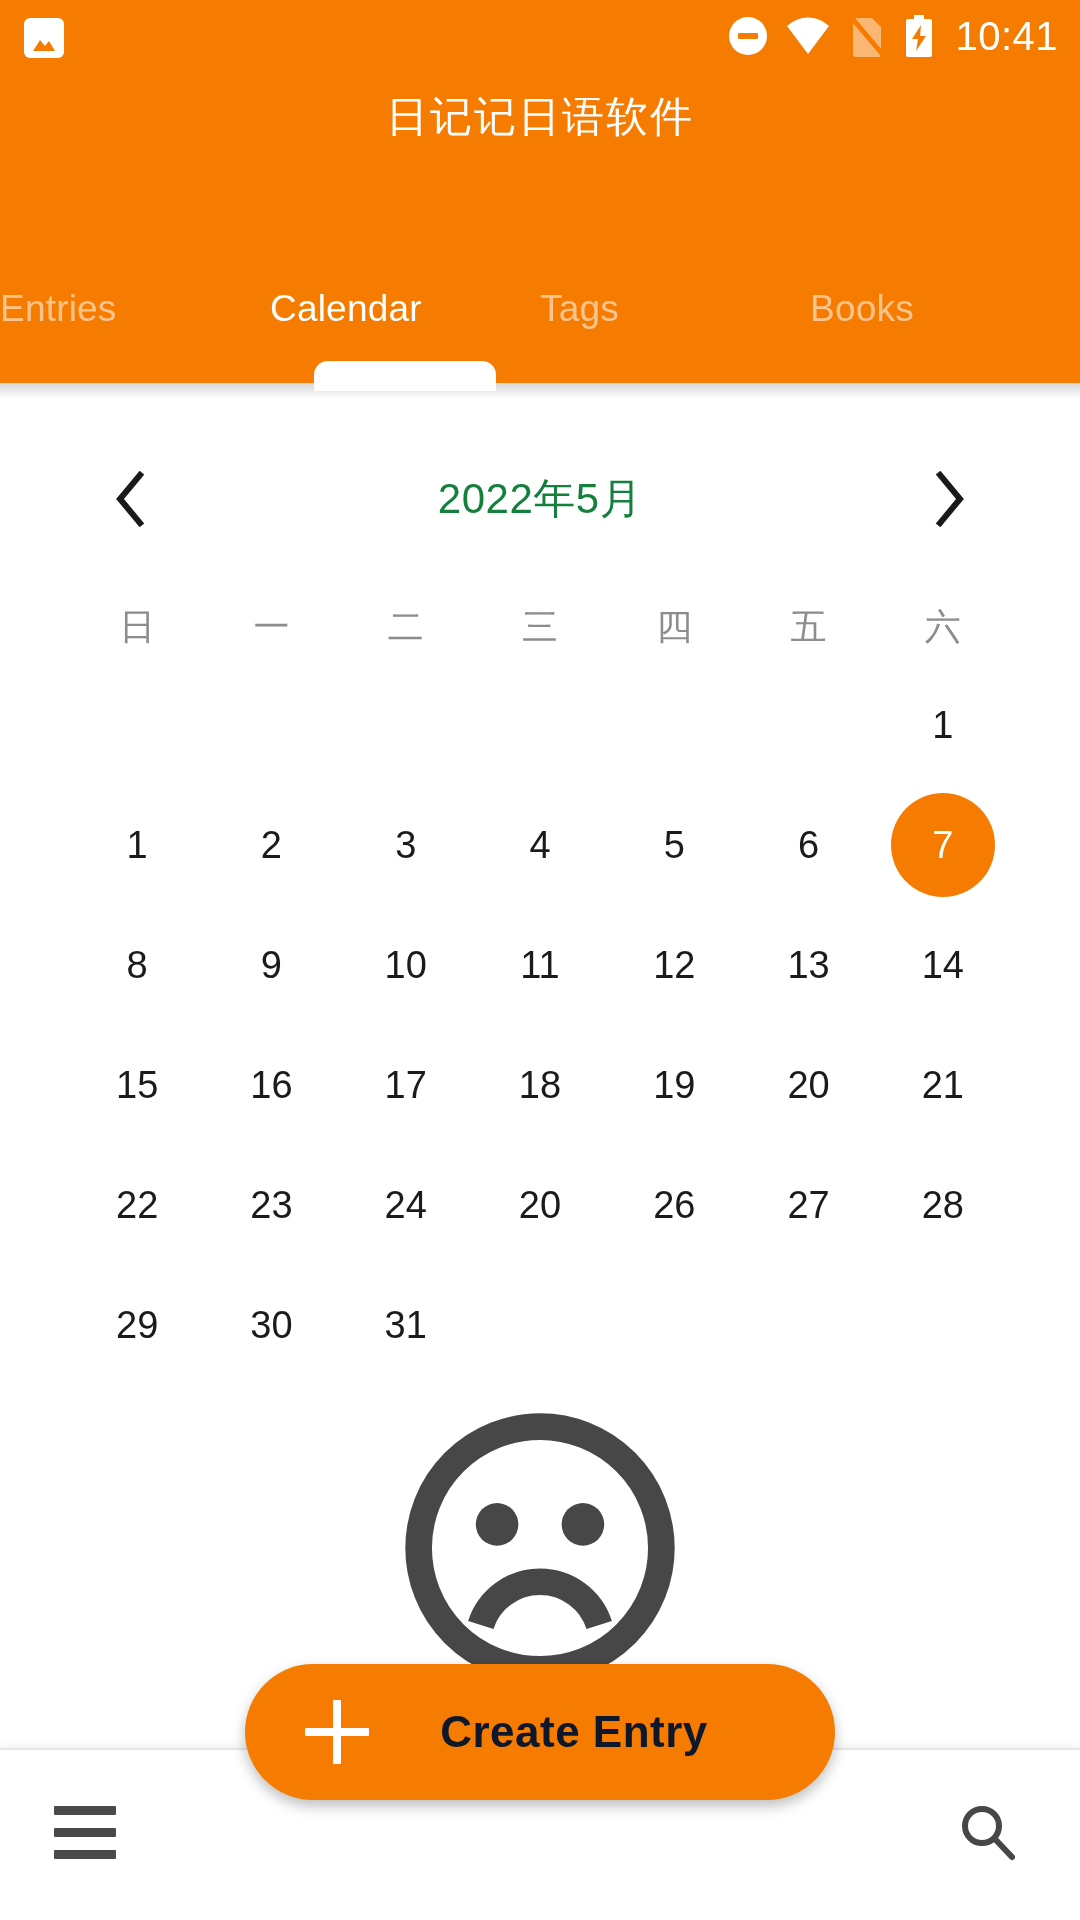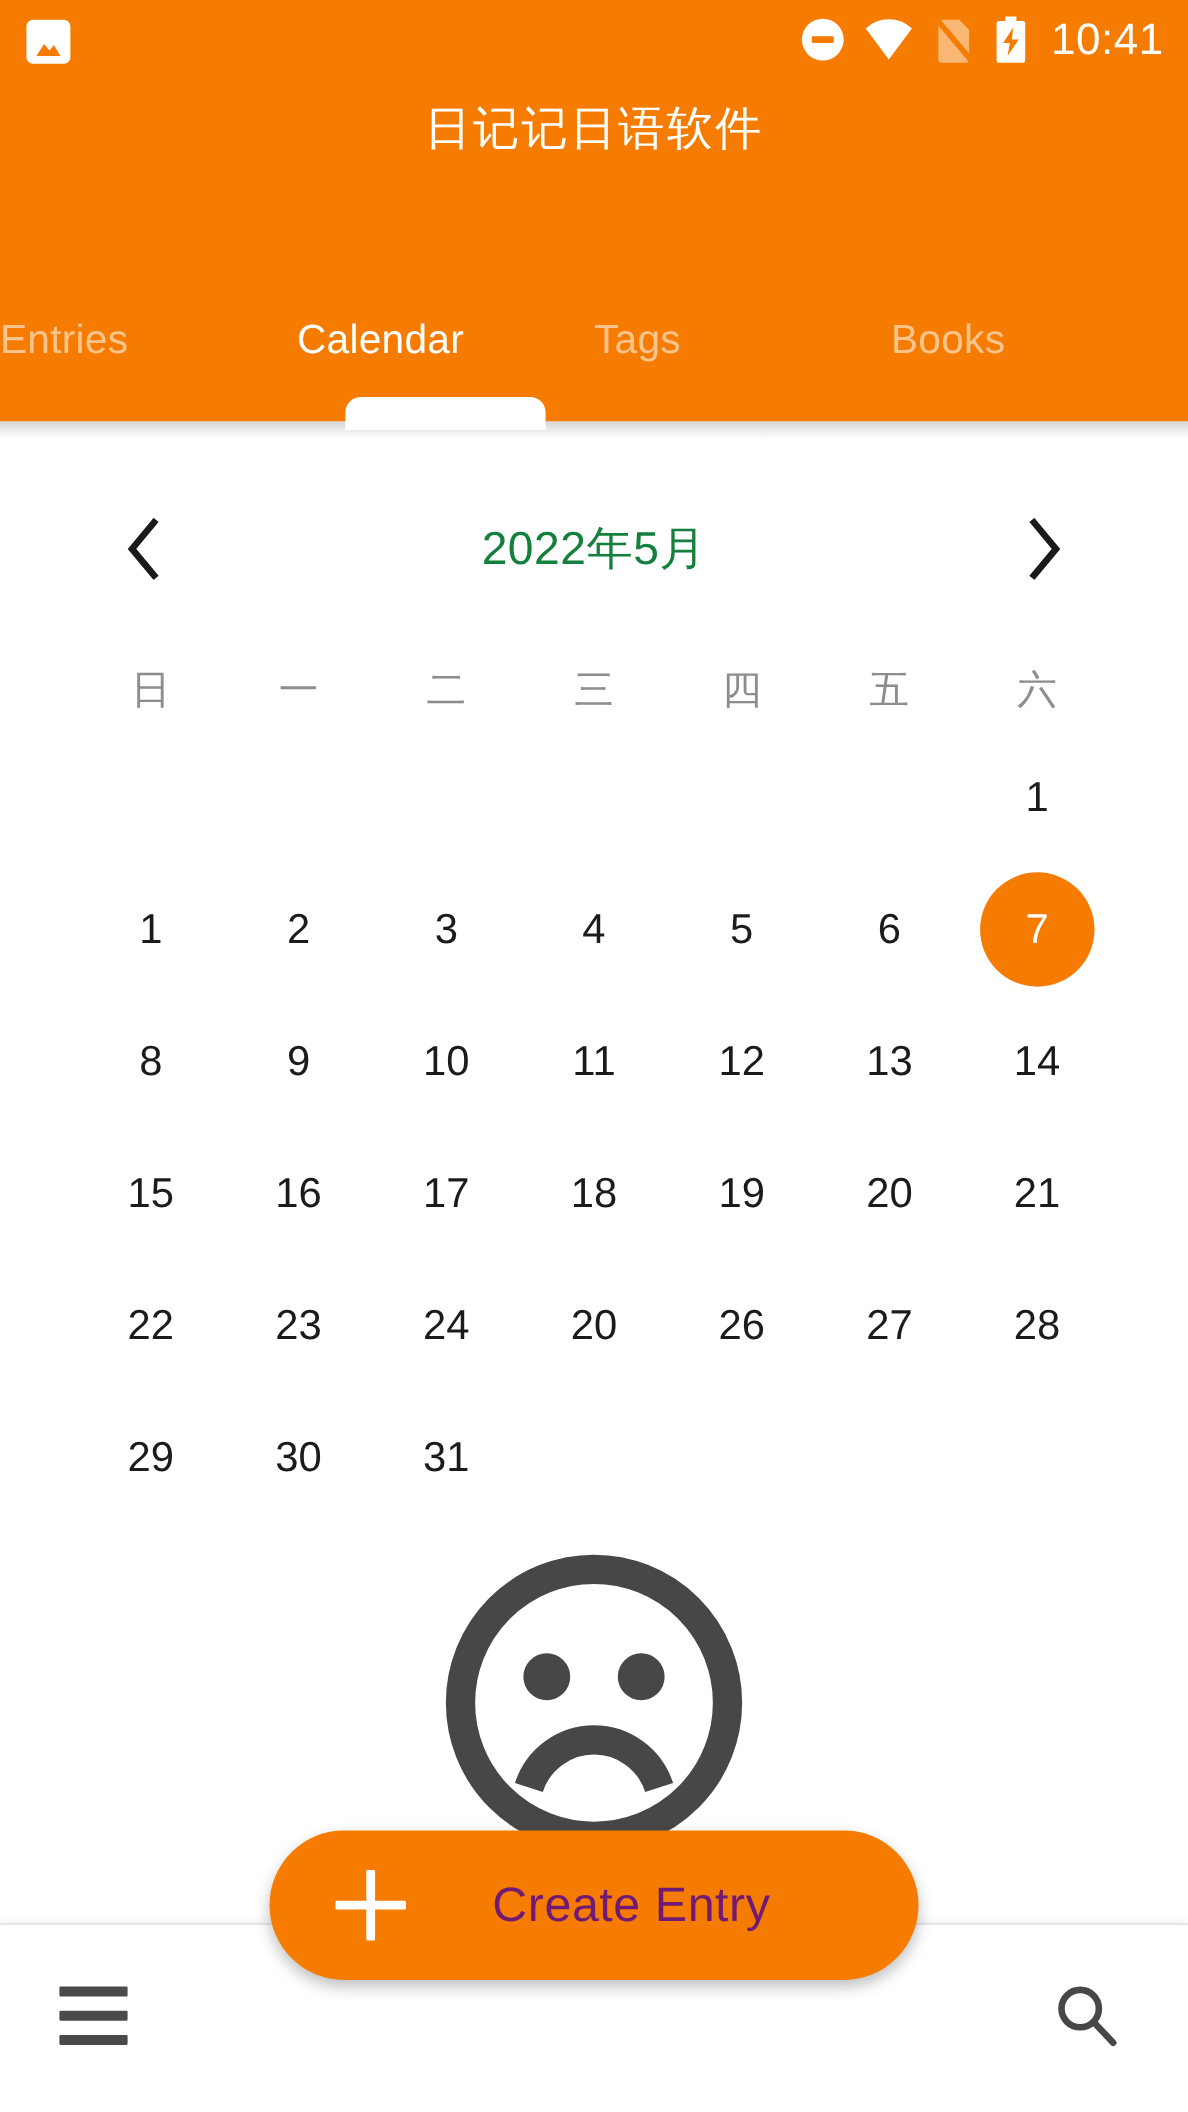--- a/index.html
+++ b/index.html
@@ -250,23 +250,23 @@
   }
   .fab-plus::before {
     left: 0; top: 28px; width: 64px; height: 8px;
   }
   .fab-plus::after {
     top: 0; left: 28px; height: 64px; width: 8px;
   }
   .fab-label {
     flex: 1 1 auto;
     text-align: center;
-    color: #701a75;
+    color: #0f172a;
     font-size: 44px;
-    font-weight: 400;
+    font-weight: 700;
     letter-spacing: 0.5px;
     padding-right: 56px;
   }
 
   
   .bottombar {
     position: absolute;
     left: 0;
     bottom: 0;
     width: 1080px;

